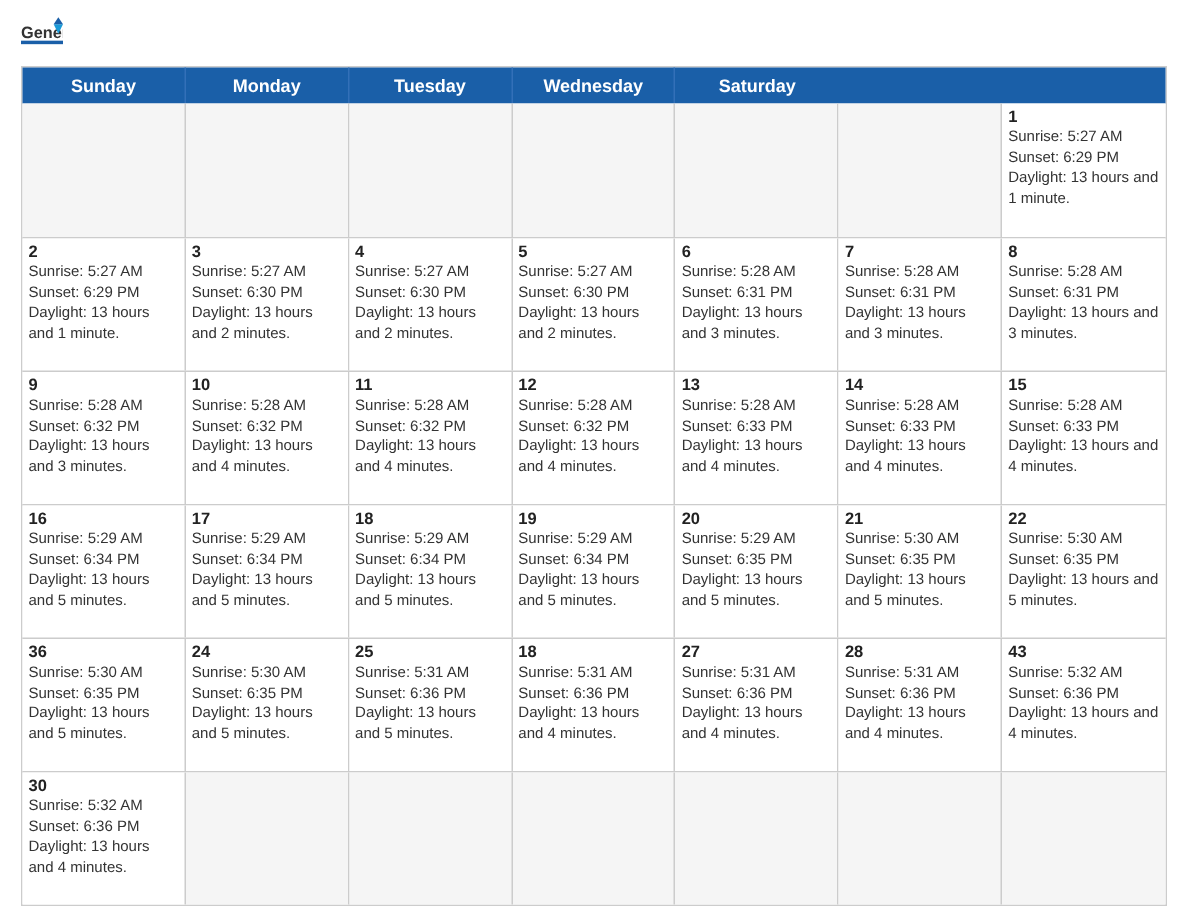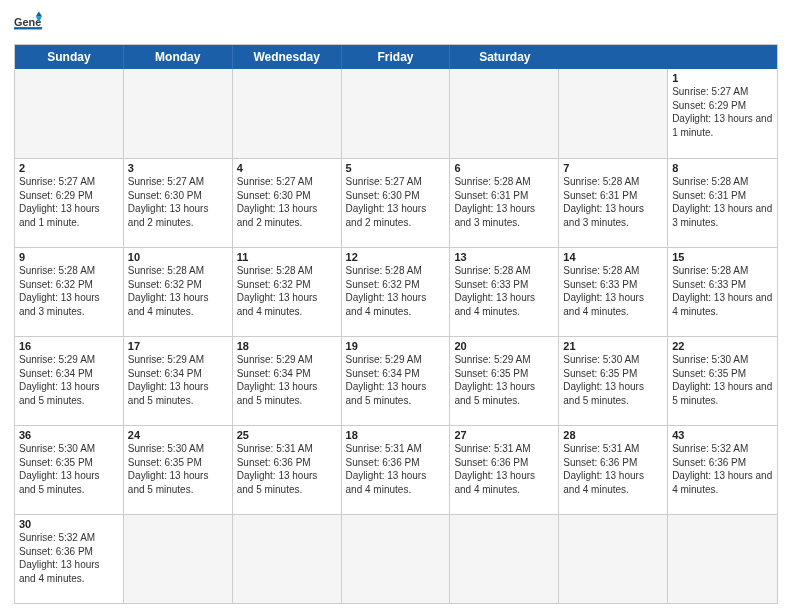--- a/index.html
+++ b/index.html
@@ -118,22 +118,22 @@
     <div class="title-block">
       <div class="month-year"></div>
       <div class="location"></div>
     </div>
   </div>
 
   <div class="calendar">
     <div class="cal-header">
       <div class="cal-header-cell">Sunday</div>
       <div class="cal-header-cell">Monday</div>
+      <div class="cal-header-cell">Tuesday</div>
       <div class="cal-header-cell">Wednesday</div>
-      <div class="cal-header-cell">Friday</div>
       <div class="cal-header-cell">Saturday</div>
     </div>
     <div class="cal-body" id="cal-body">
     <div class="cal-row">
           <div class="cal-cell empty"></div>
           <div class="cal-cell empty"></div>
           <div class="cal-cell empty"></div>
           <div class="cal-cell empty"></div>
           <div class="cal-cell empty"></div>
           <div class="cal-cell empty"></div>

